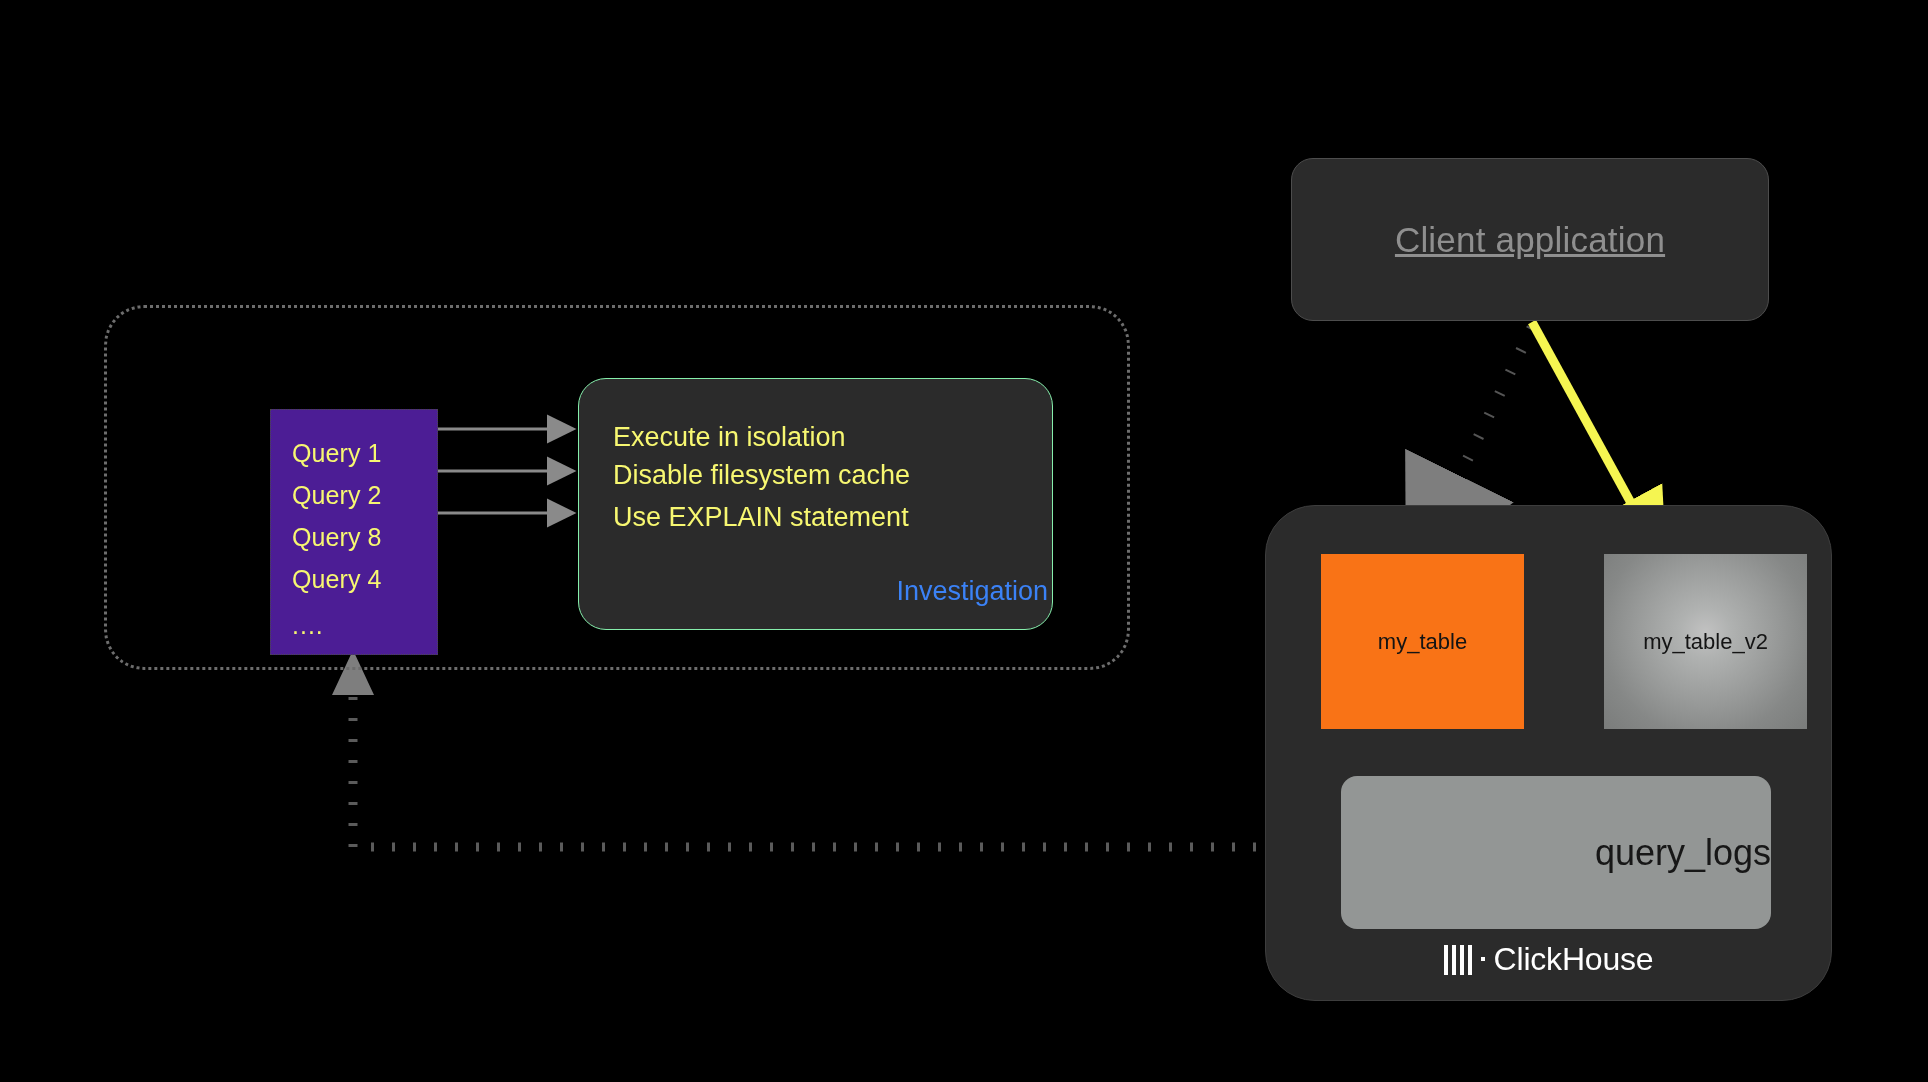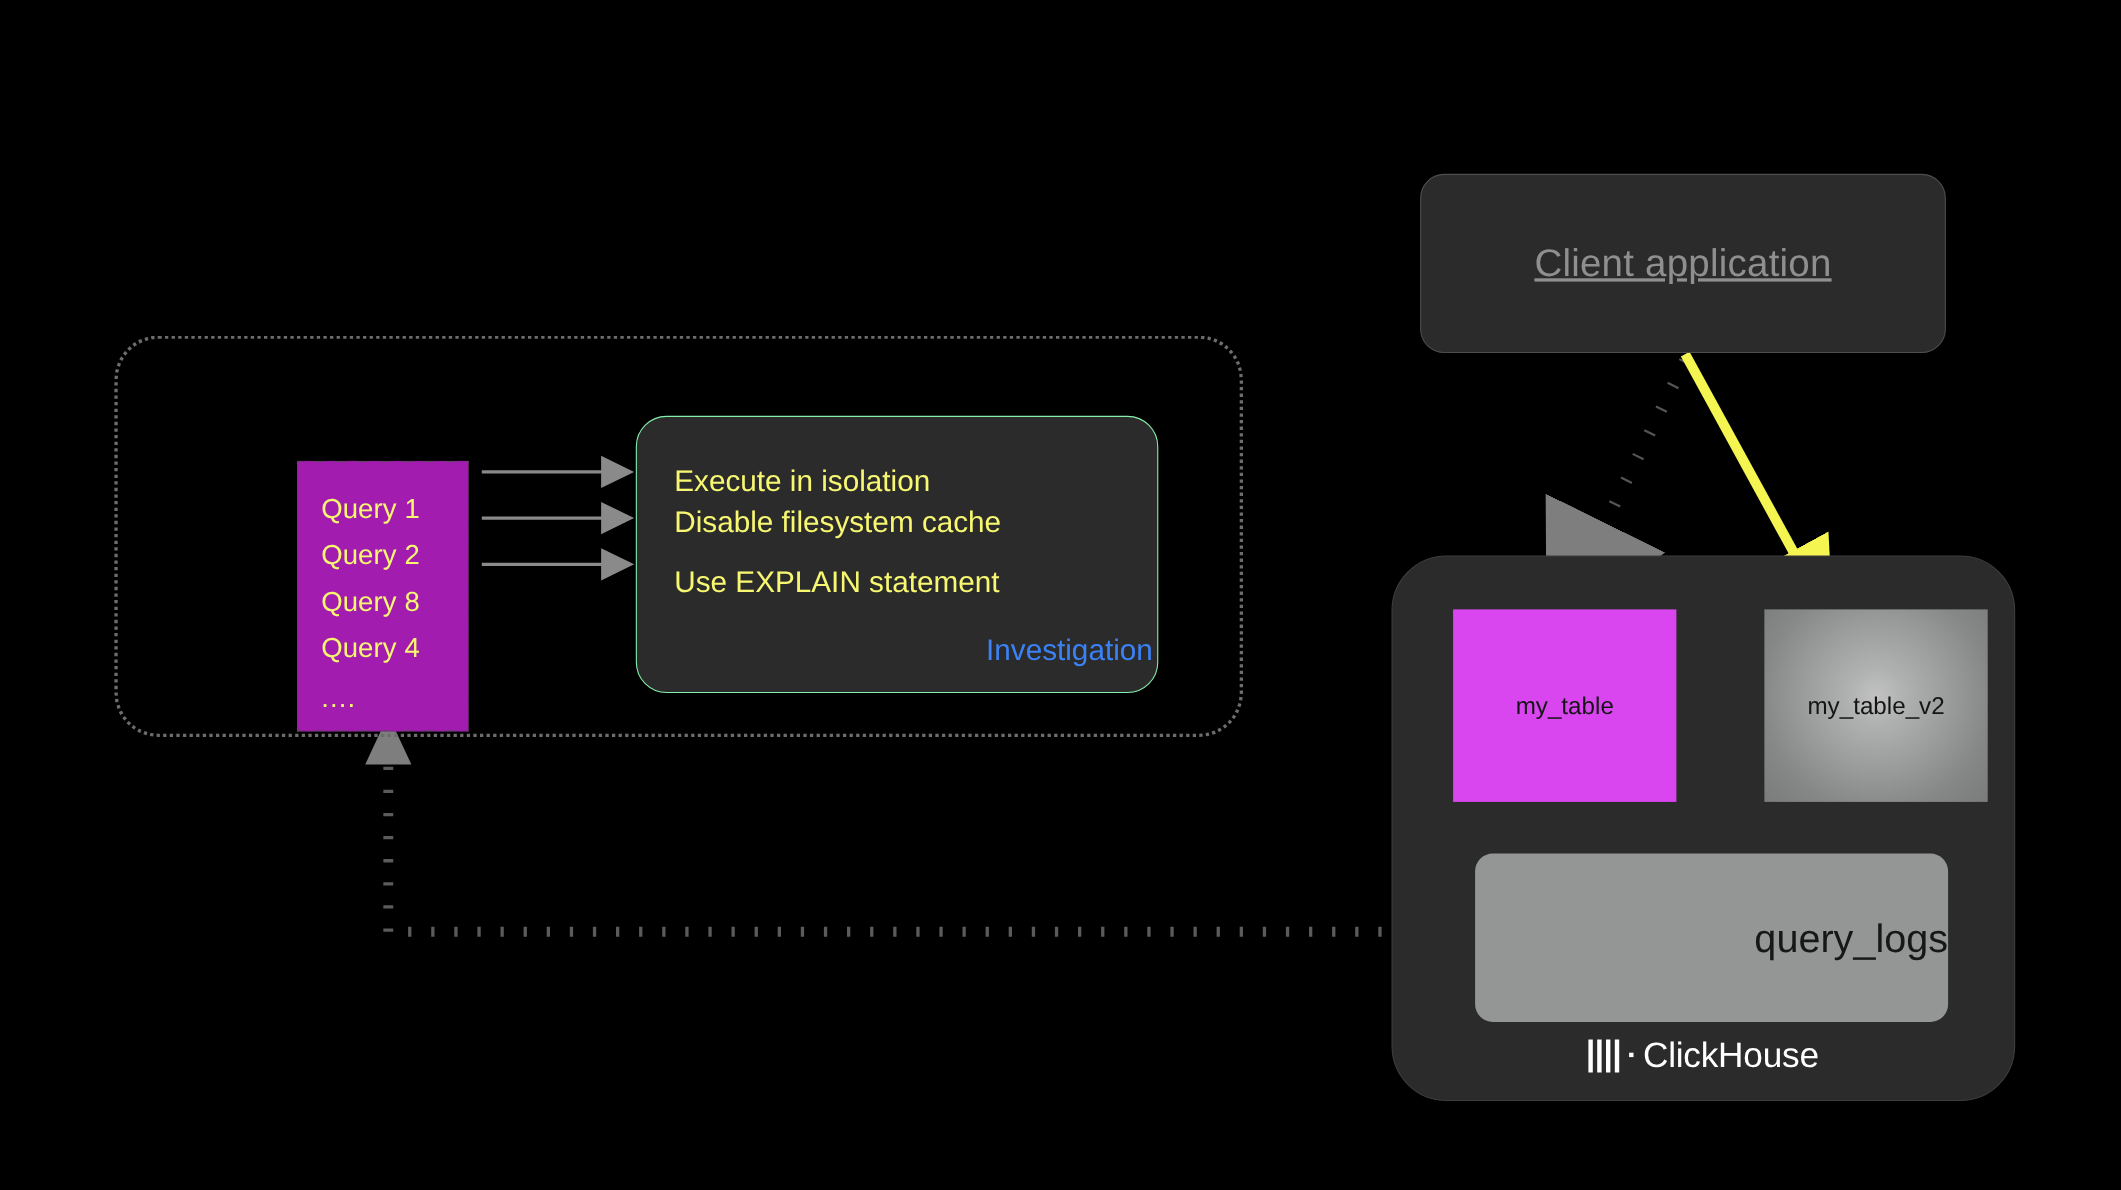--- a/index.html
+++ b/index.html
@@ -33,24 +33,24 @@
     height: 365px;
     border: 3px dotted #6d6d6d;
     border-radius: 40px;
     box-sizing: border-box;
   }
 
   
   .query-panel {
     position: absolute;
     left: 270px;
-    top: 419px;
-    width: 156px;
+    top: 409px;
+    width: 168px;
     height: 246px;
-    background: #a21caf;
+    background: #4c1d95;
     border: 1px dotted #4a4a4a;
     box-sizing: border-box;
     padding: 22px 0 0 21px;
   }
   .query-item {
     color: #f7f771;
     font-size: 25px;
     line-height: 42px;
     letter-spacing: 0.1px;
     white-space: nowrap;
@@ -81,21 +81,21 @@
     top: 39px;
     width: 420px;
   }
   .inv-line {
     color: #f7f771;
     font-size: 27px;
     line-height: 38px;
     white-space: nowrap;
   }
   .inv-line.gap {
-    margin-top: 16px;
+    margin-top: 4px;
   }
   .inv-caption {
     position: absolute;
     left: 0;
     right: 4px;
     bottom: 22px;
     text-align: right;
     color: #3b82f6;
     font-size: 27px;
   }
@@ -140,21 +140,21 @@
     height: 175px;
     top: 48px;
     color: #141414;
     font-size: 22px;
     display: flex;
     align-items: center;
     justify-content: center;
   }
   .table-box.plain {
     left: 55px;
-    background: #d946ef;
+    background: #f97316;
   }
   .table-box.highlight {
     left: 338px;
     background: radial-gradient(circle at 50% 45%, #c2c2c2 0%, #b0b2b1 18%, #9a9c9b 48%, #868887 74%, #7a7c7b 100%);
   }
   .query-logs-box {
     position: absolute;
     left: 75px;
     top: 270px;
     width: 430px;

